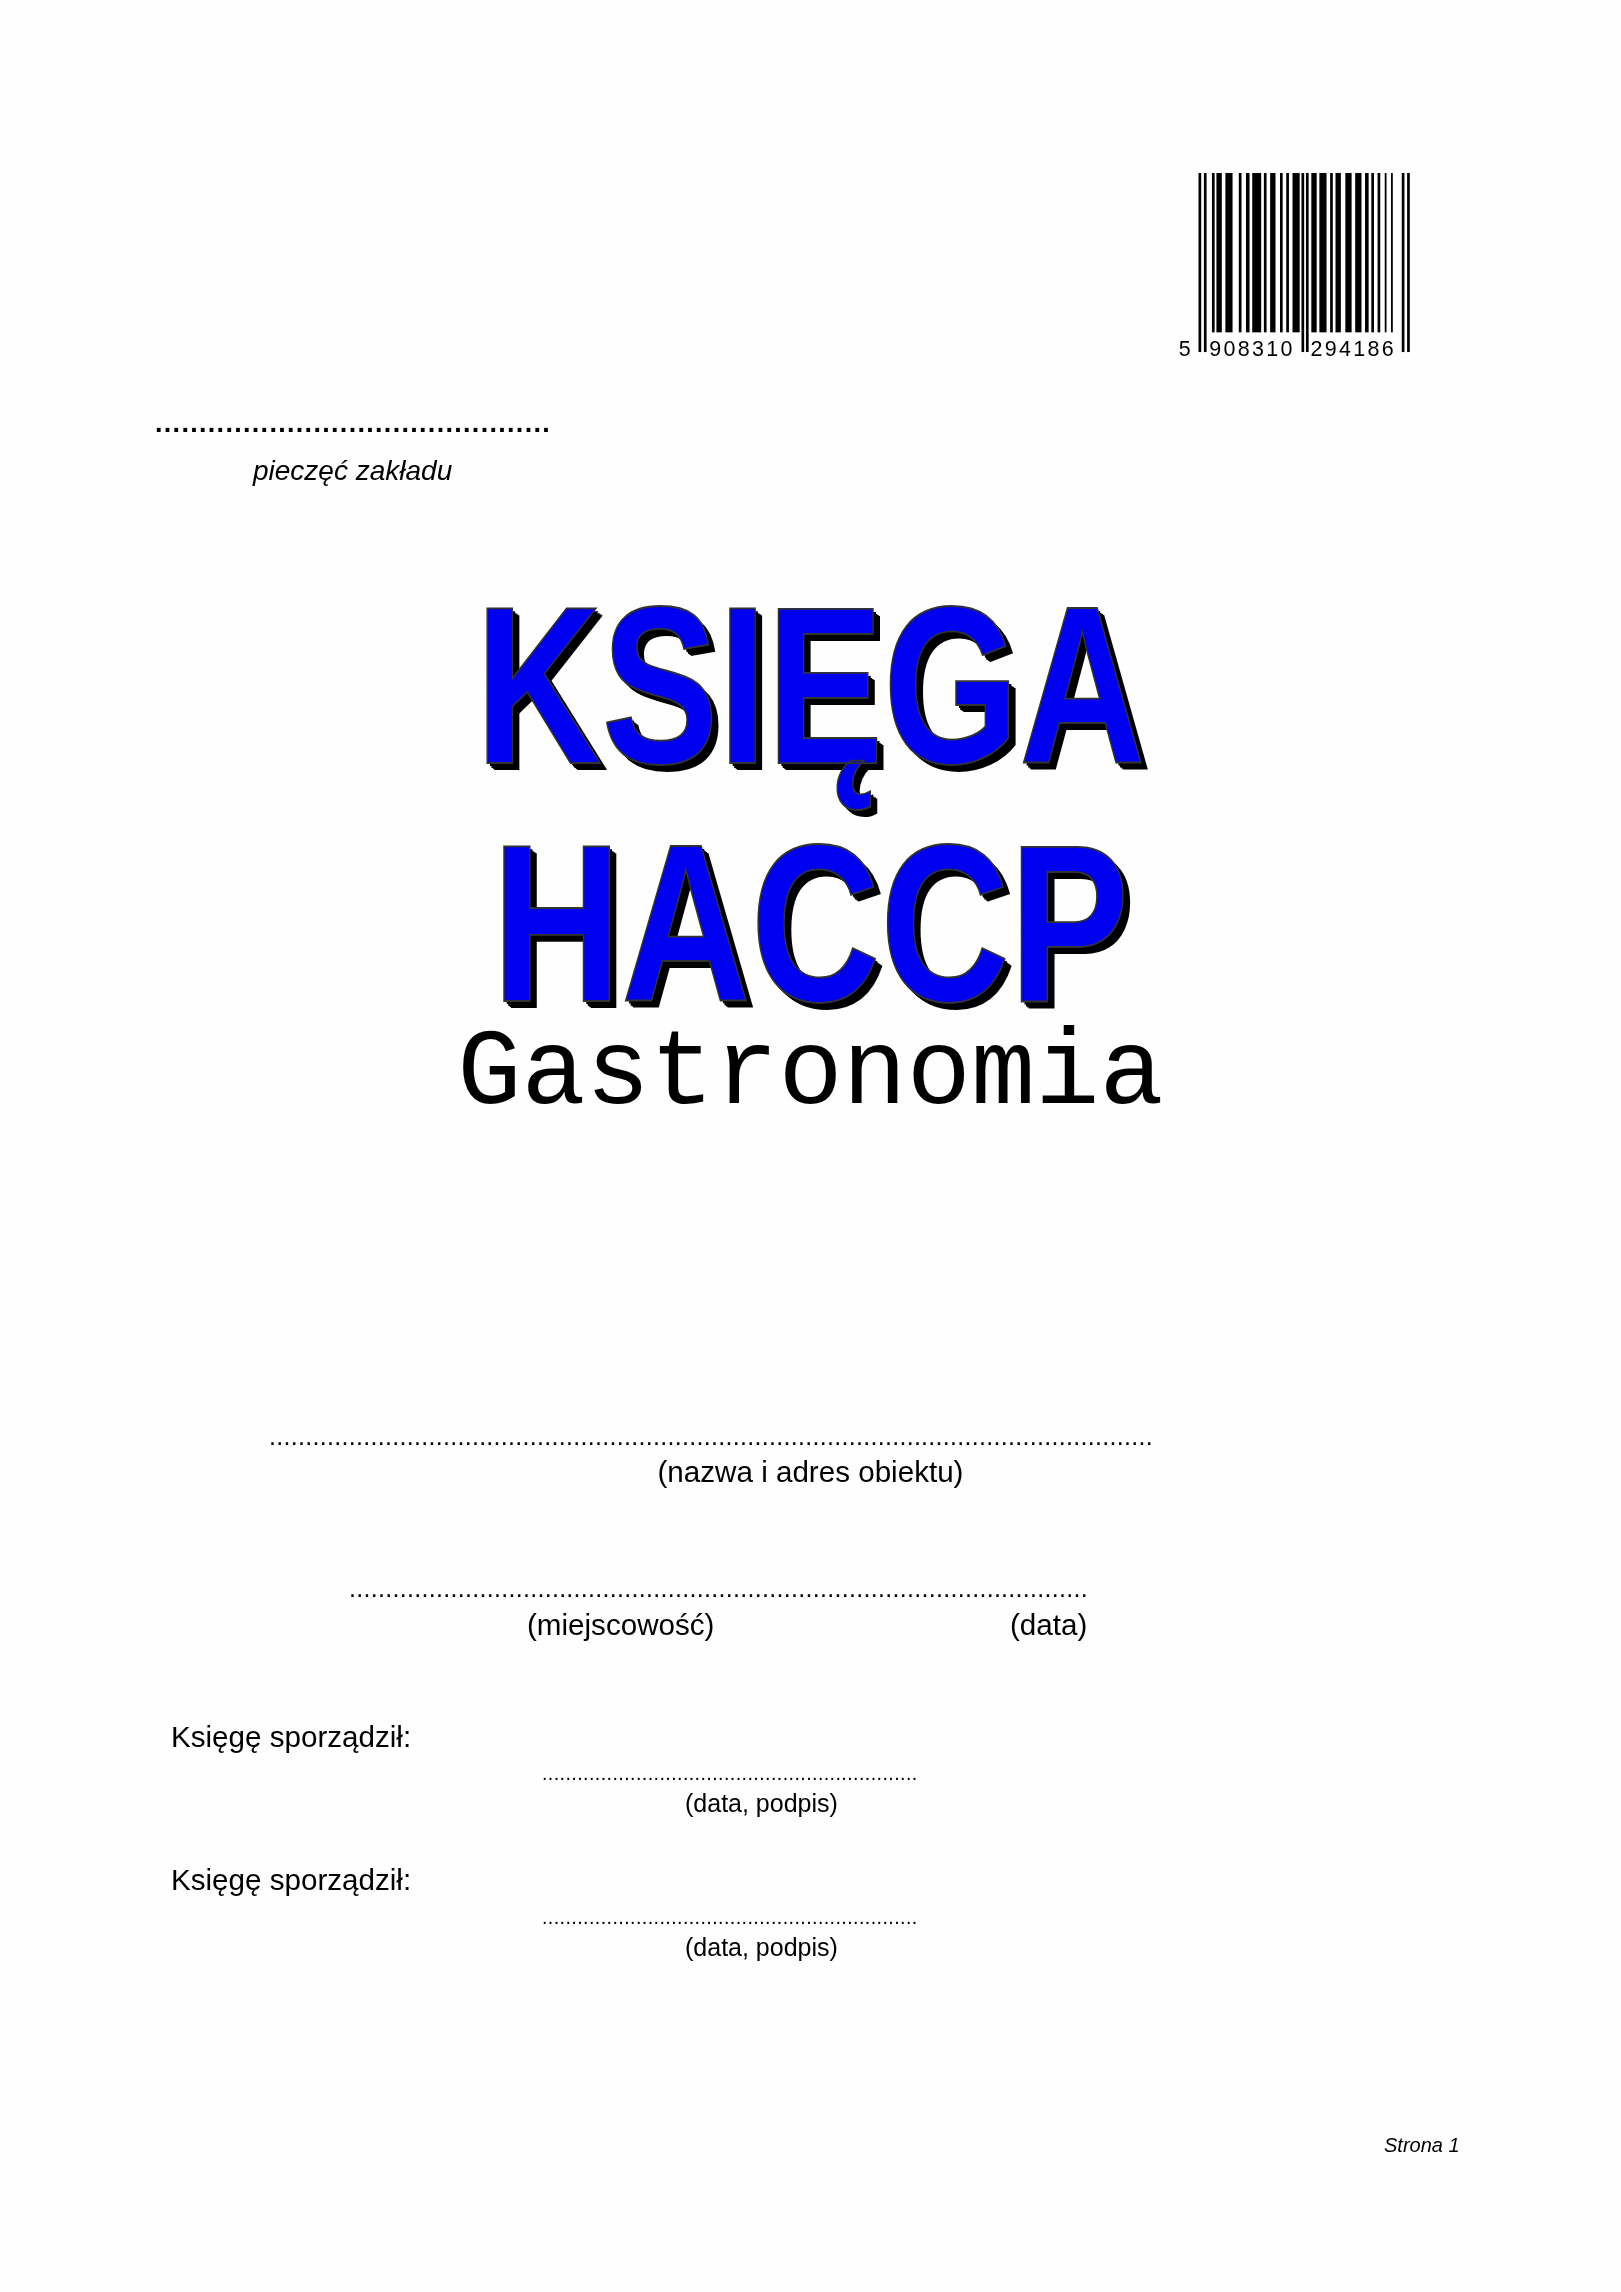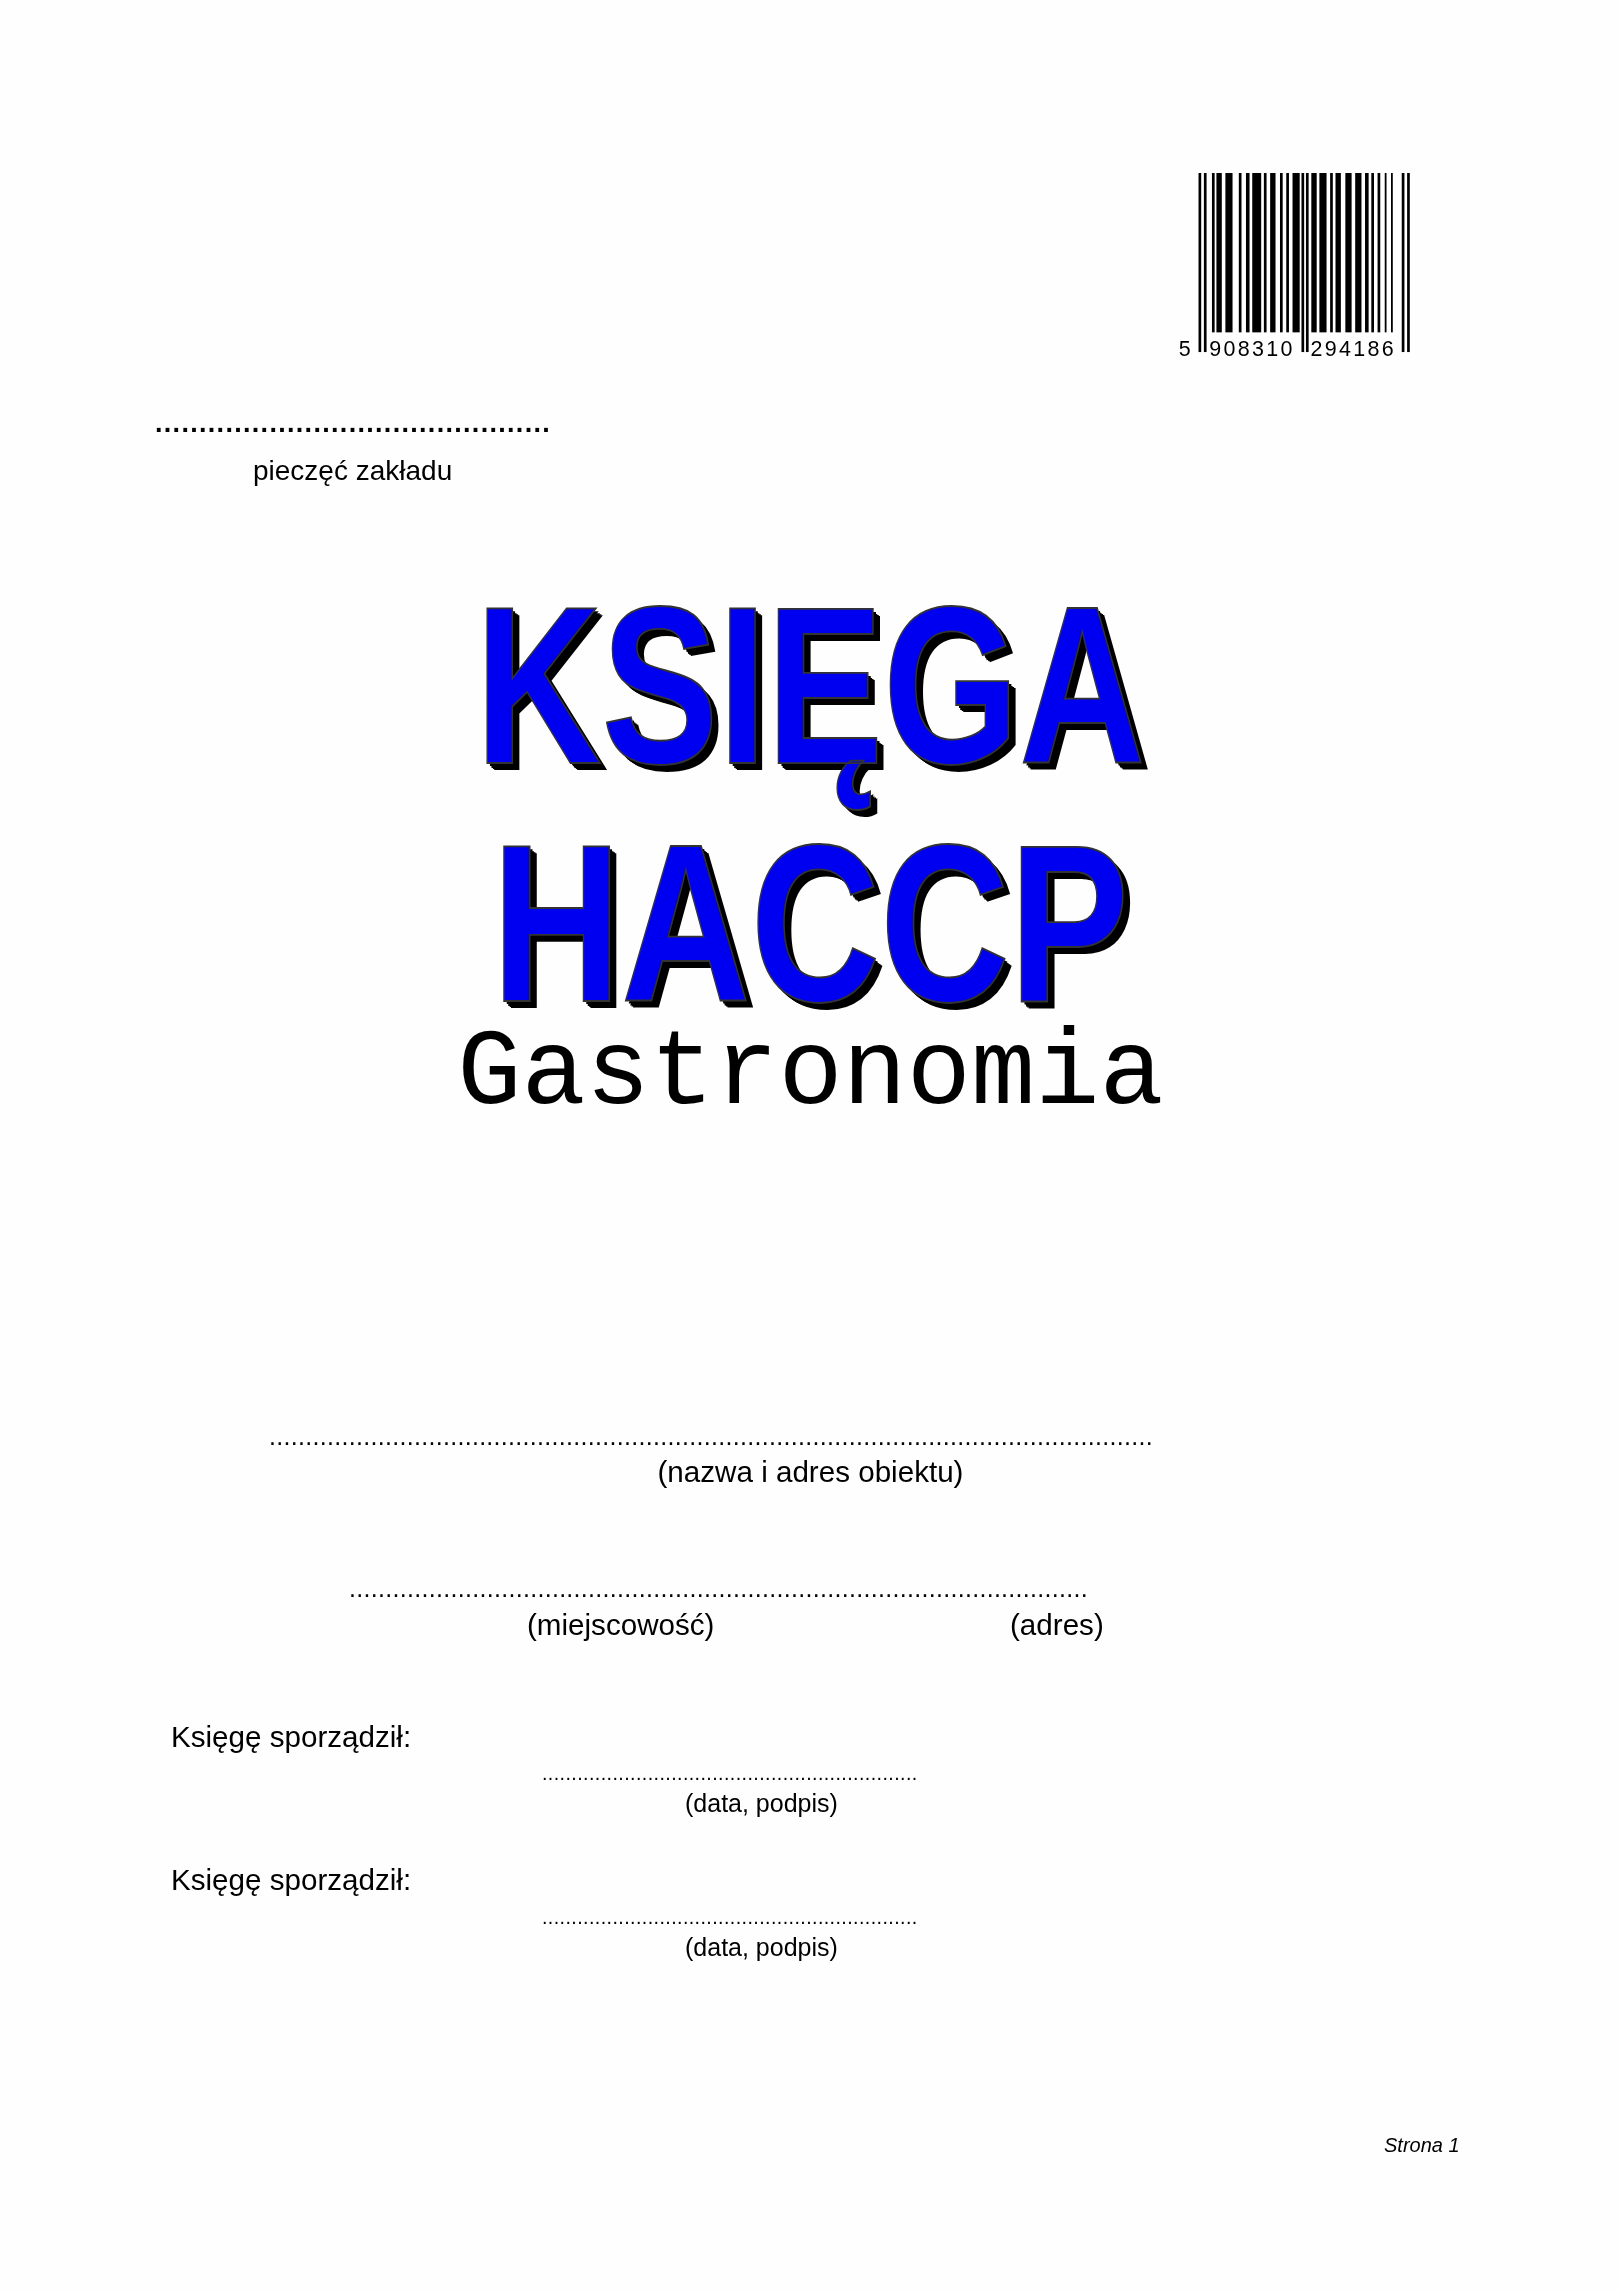--- a/index.html
+++ b/index.html
@@ -38,20 +38,21 @@
       top: 410px;
       width: 441px;
       font-size: 27px;
       font-weight: bold;
       letter-spacing: 1.3px;
     }
     .stamp-label {
       left: 253px;
       top: 455px;
       font-size: 28px;
+      font-style: italic;
     }
 
     
     .title {
       left: 0;
       width: 1621px;
       text-align: center;
       font-family: "Liberation Sans", sans-serif;
       font-weight: bold;
       color: #0000f0;
@@ -202,21 +203,21 @@
 <div class="abs title title-2">
   <span>HACCP</span>
 </div>
 <div class="abs subtitle">Gastronomia</div>
 
 <div class="abs dots obj-dots">..........................................................................................................................</div>
 <div class="abs obj-label">(nazwa i adres obiektu)</div>
 
 <div class="abs dots place-dots">......................................................................................................</div>
 <div class="abs place-label">(miejscowość)</div>
-<div class="abs date-label">(adres)</div>
+<div class="abs date-label">(data)</div>
 
 <div class="abs sig-title sig-title-1">Księgę sporządził:</div>
 <div class="abs dots sig-dots sig-dots-1">................................................................</div>
 <div class="abs sig-label sig-label-1">(data, podpis)</div>
 
 <div class="abs sig-title sig-title-2">Księgę sporządził:</div>
 <div class="abs dots sig-dots sig-dots-2">................................................................</div>
 <div class="abs sig-label sig-label-2">(data, podpis)</div>
 
 <div class="abs page-num">Strona 1</div>

